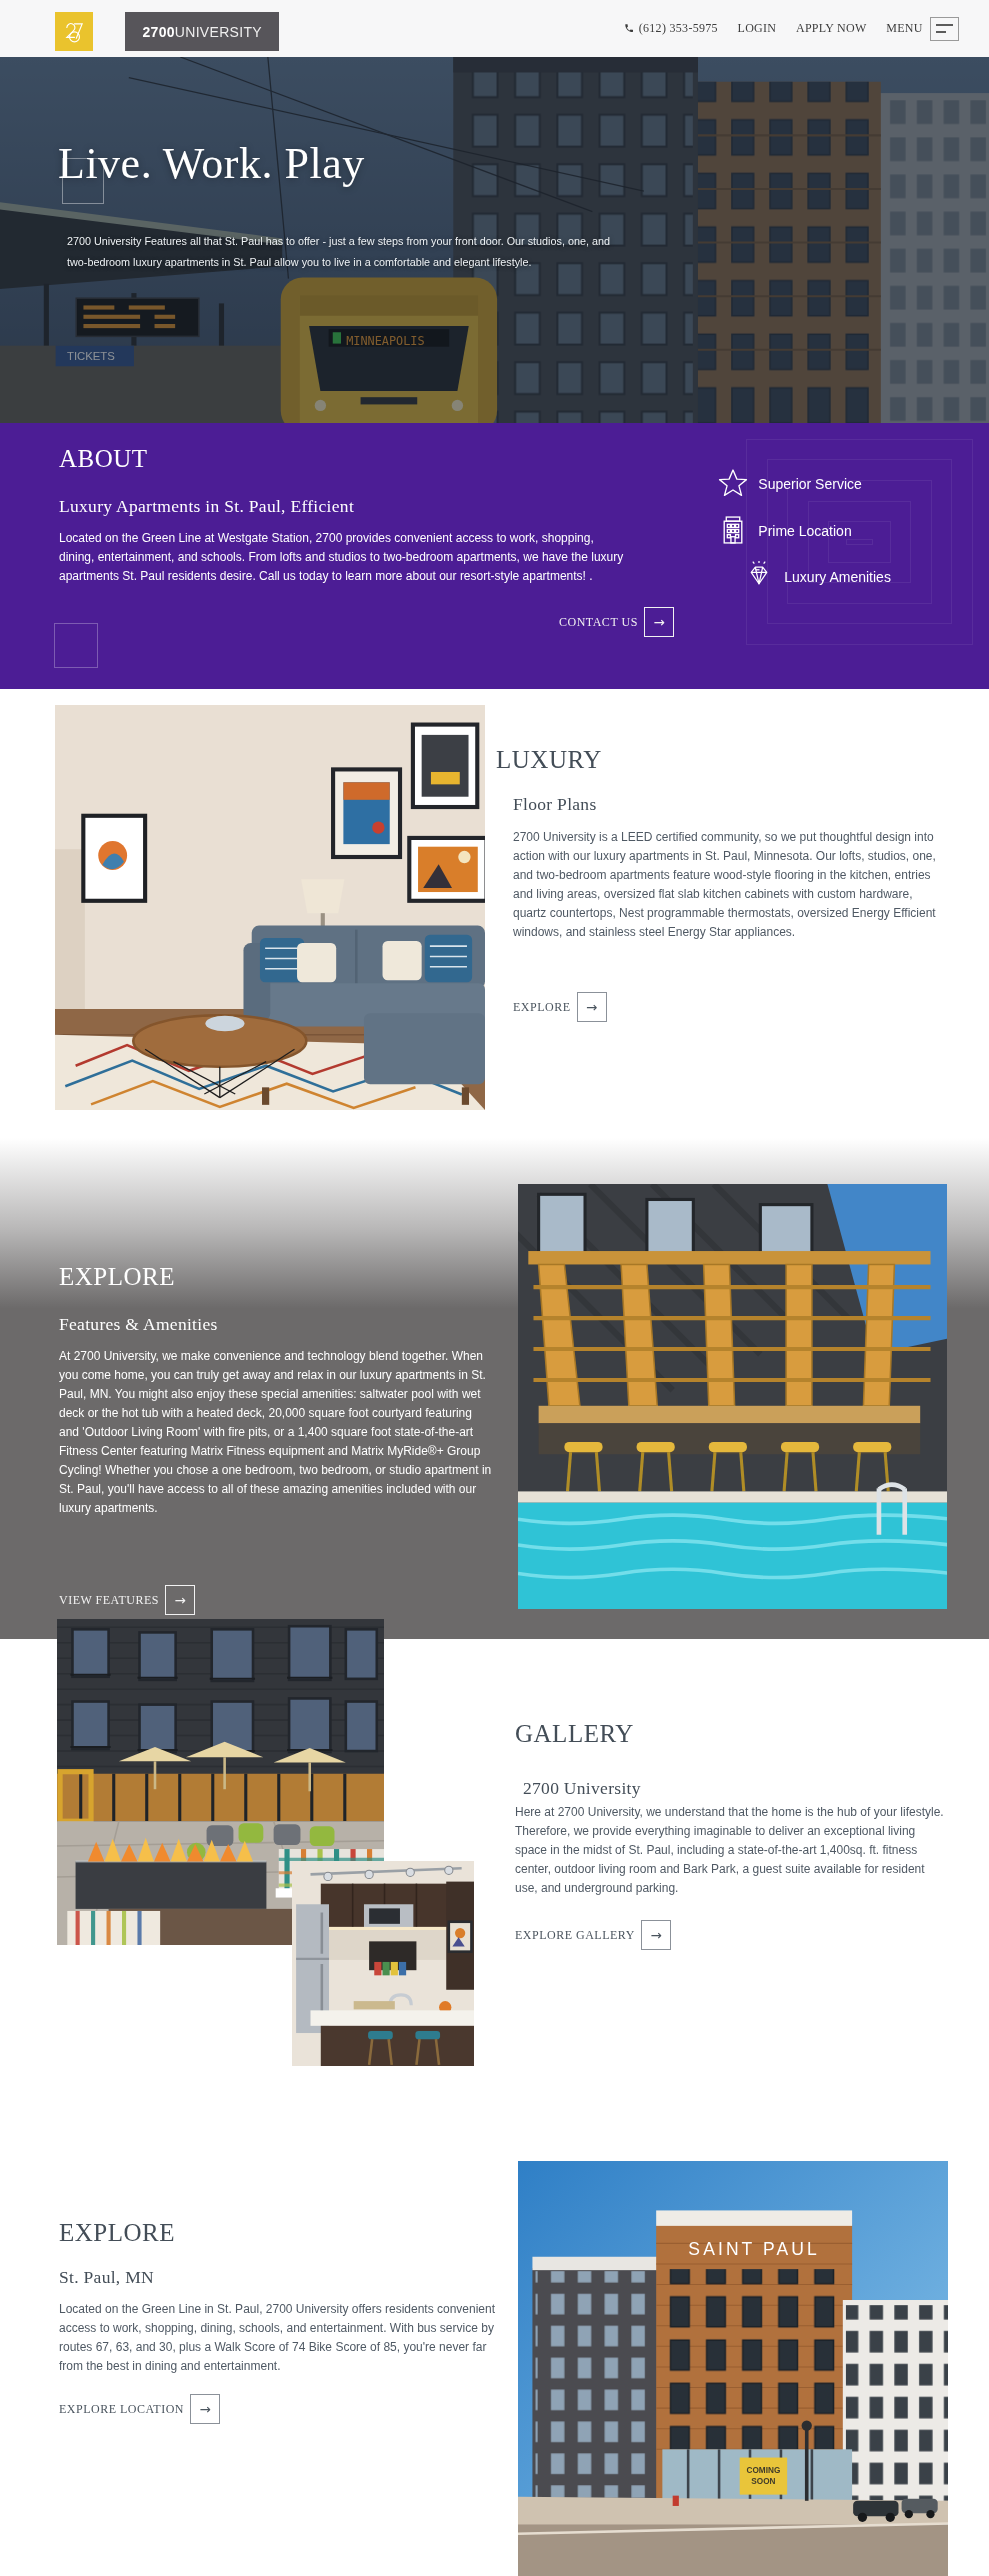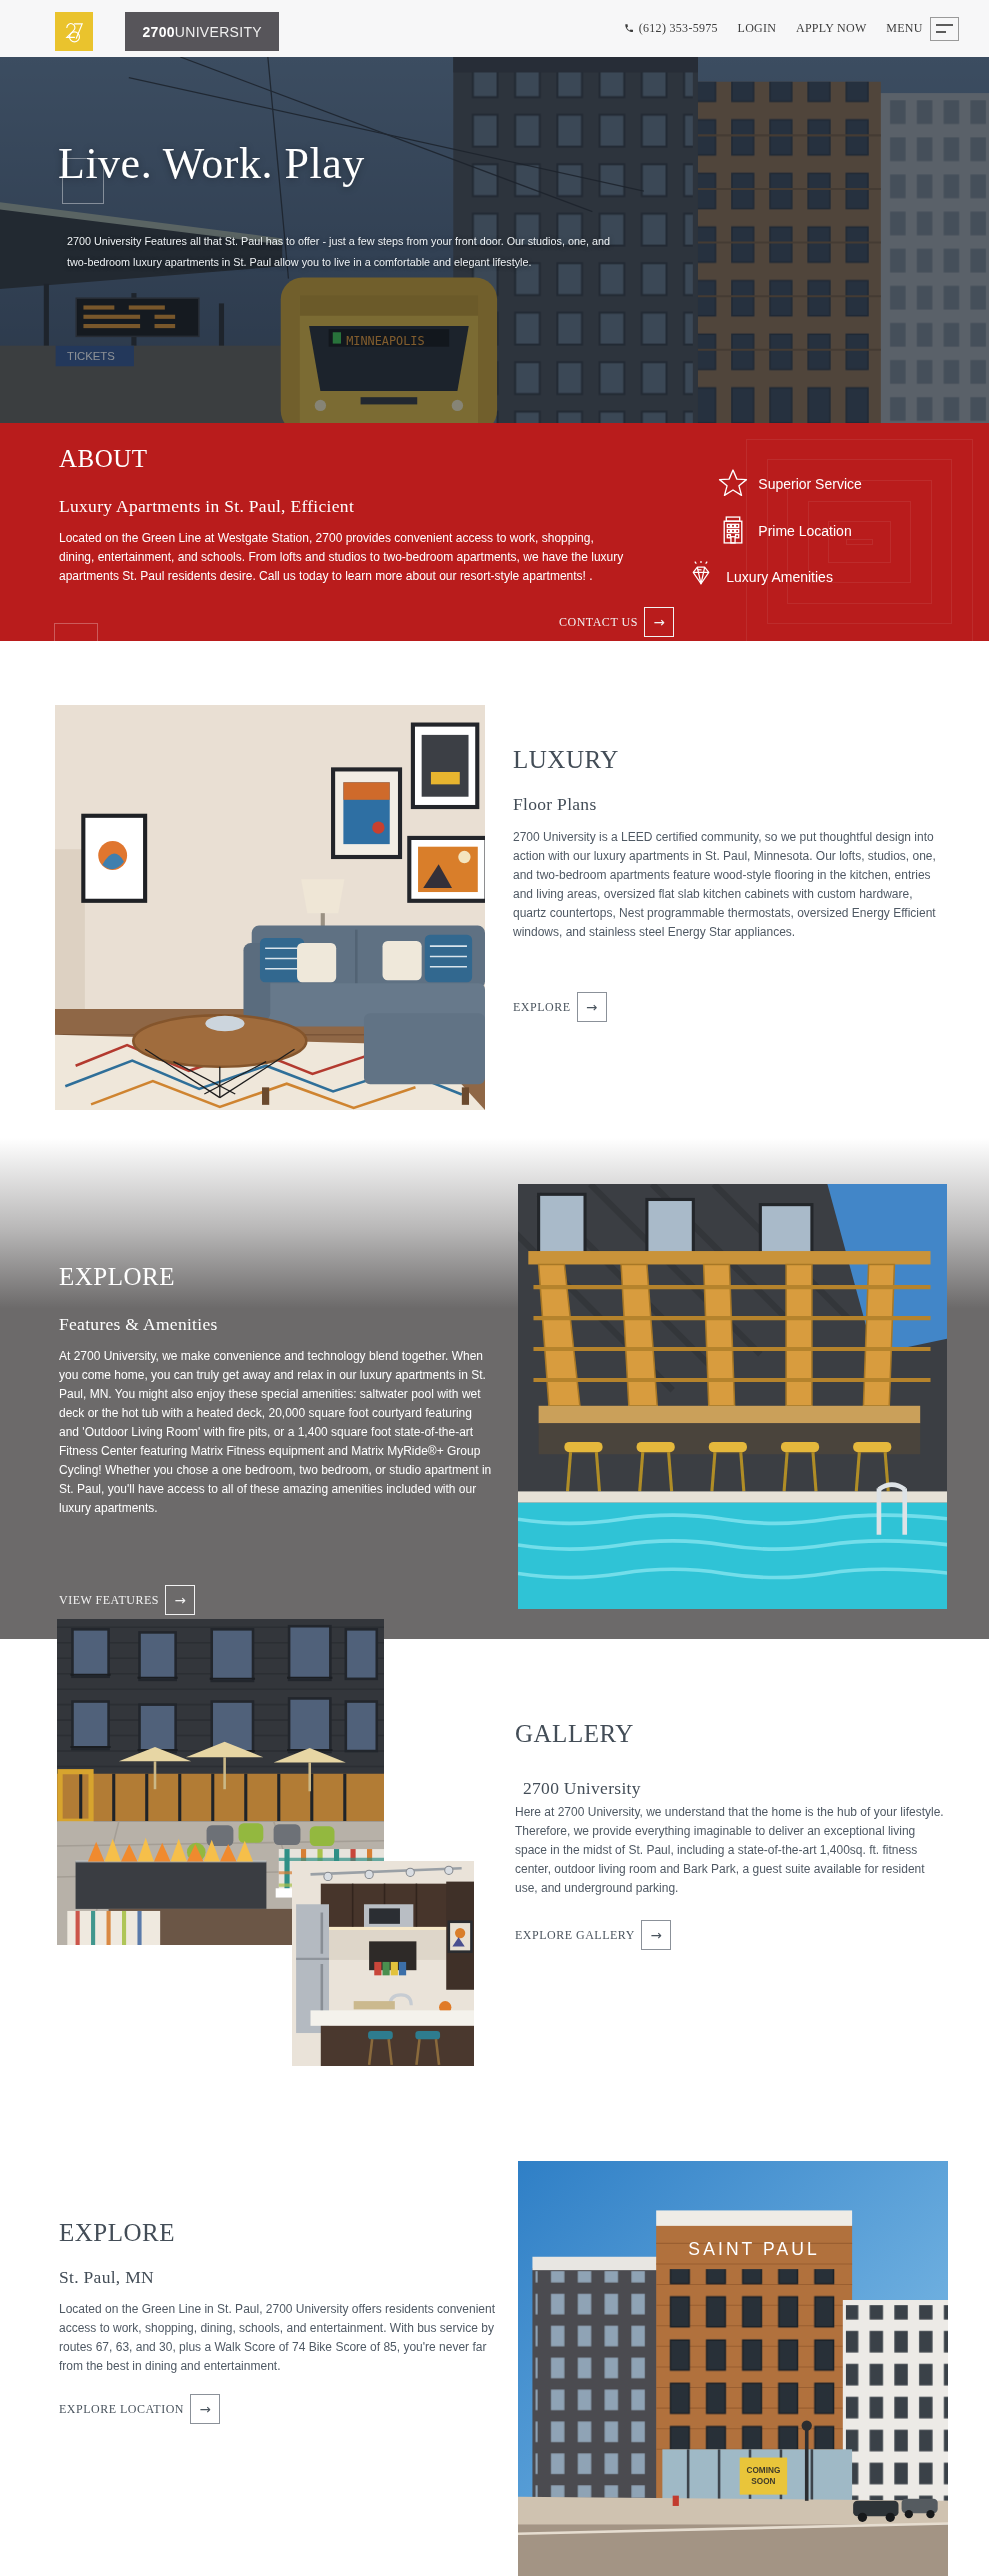--- a/index.html
+++ b/index.html
@@ -33,21 +33,21 @@
   .on-white-h{color:#434d57;}
   .on-white-b{color:#4f5964;}
   .cta{display:flex;align-items:center;cursor:pointer;}
   .cta .lbl{font-family:"Liberation Serif","DejaVu Serif",serif;font-size:12px;letter-spacing:0.5px;}
   .cta .arrow-box{width:28px;height:28px;border:0.5px solid currentColor;display:flex;align-items:center;justify-content:center;
                   font-size:13.4px;margin-left:6.2px;font-family:"DejaVu Sans",sans-serif;}
   .cta.gray-cta{color:#f2f2f2;}
   .cta.white-cta{color:#4a545e;}
   .cta.white-cta .arrow-box{border-color:#8b9199;}
   
-  .about{top:423px;left:0;width:989px;height:218px;background:#b91c1c;}
+  .about{top:423px;left:0;width:989px;height:266px;background:#4c1d95;}
   .sqnest div{position:absolute;border:0.5px solid rgba(255,255,255,.07);}
   .mini-box{left:54px;top:200px;width:42px;height:43px;border:0.5px solid rgba(255,255,255,.28);}
   .feature-row{position:absolute;display:flex;align-items:center;gap:10.3px;}
   .feature-row .flabel{color:#fff;font-size:14px;font-weight:300;}
   
   .photo{position:absolute;overflow:hidden;background:#ddd;}
   .photo svg{display:block;}
   
   .amenities{top:1138px;left:0;width:989px;height:501px;background:linear-gradient(180deg,#ffffff 0%,#b9b8b8 18%,#6c6a6a 34%,#6c6a6a 100%);}
 </style>
@@ -212,21 +212,21 @@
               <rect x="26" y="28" width="6" height="6"></rect>
               <rect x="34" y="28" width="6" height="6"></rect>
             <rect x="18" y="38" width="6" height="6"></rect>
               <rect x="34" y="38" width="6" height="6"></rect>
             <rect x="25" y="42" width="8" height="12"></rect>
           </g>
         </svg>
       </span>
       <span class="flabel">Prime Location</span>
     </div>
-    <div class="feature-row" style="left:686px;top:138px;text-align:right;">
+    <div class="feature-row" style="left:744px;top:138px;text-align:right;">
       <span>
         <svg width="30" height="30" viewBox="0 0 58 58">
           <g fill="none" stroke="#ffffff" stroke-width="2.4" stroke-linejoin="round">
             <polygon points="14,22 22,12 36,12 44,22 29,44"></polygon>
             <polyline points="14,22 44,22"></polyline>
               <polyline points="22,12 24,22 29,44 34,22 36,12"></polyline>
             <line x1="20" y1="5" x2="17" y2="1"></line>
               <line x1="29" y1="4" x2="29" y2="0"></line>
               <line x1="38" y1="5" x2="41" y2="1"></line>
             <line x1="22" y1="17" x2="30" y2="17"></line>
@@ -303,21 +303,21 @@
         <g stroke="#1d1d1d" stroke-width="2.5">
           <line x1="175" y1="668" x2="320" y2="762"></line>
             <line x1="465" y1="668" x2="320" y2="762"></line>
           <line x1="230" y1="692" x2="350" y2="755"></line>
             <line x1="410" y1="692" x2="290" y2="755"></line>
           <line x1="320" y1="702" x2="320" y2="762"></line>
         </g>
         <ellipse cx="330" cy="618" rx="38" ry="15" fill="#ccd5dd"></ellipse>
       </svg>
     </div>
-    <h2 class="abs serif sec-label on-white-h" style="left:513px;top:41px;margin:0;font-weight:400;">LUXURY</h2>
+    <h2 class="abs serif sec-label on-white-h" style="left:496px;top:41px;margin:0;font-weight:400;">LUXURY</h2>
     <h3 class="abs serif sec-sub on-white-h" style="left:513px;top:89px;margin:0;font-weight:400;">Floor Plans</h3>
     <p class="abs sec-body on-white-b" style="left:513px;top:123px;width:430px;margin:0;">2700 University is a LEED certified community, so we put thoughtful design into action with our luxury apartments in St. Paul, Minnesota. Our lofts, studios, one, and two-bedroom apartments feature wood-style flooring in the kitchen, entries and living areas, oversized flat slab kitchen cabinets with custom hardware, quartz countertops, Nest programmable thermostats, oversized Energy Efficient windows, and stainless steel Energy Star appliances.</p>
     <div class="abs cta white-cta" style="left:513px;top:287px;">
       <span class="lbl">EXPLORE</span>
       <span class="arrow-box">→</span>
     </div>
   </section>
 
   <section class="abs amenities">
     <div class="photo" style="left:518px;top:46px;width:429px;height:425px;">

